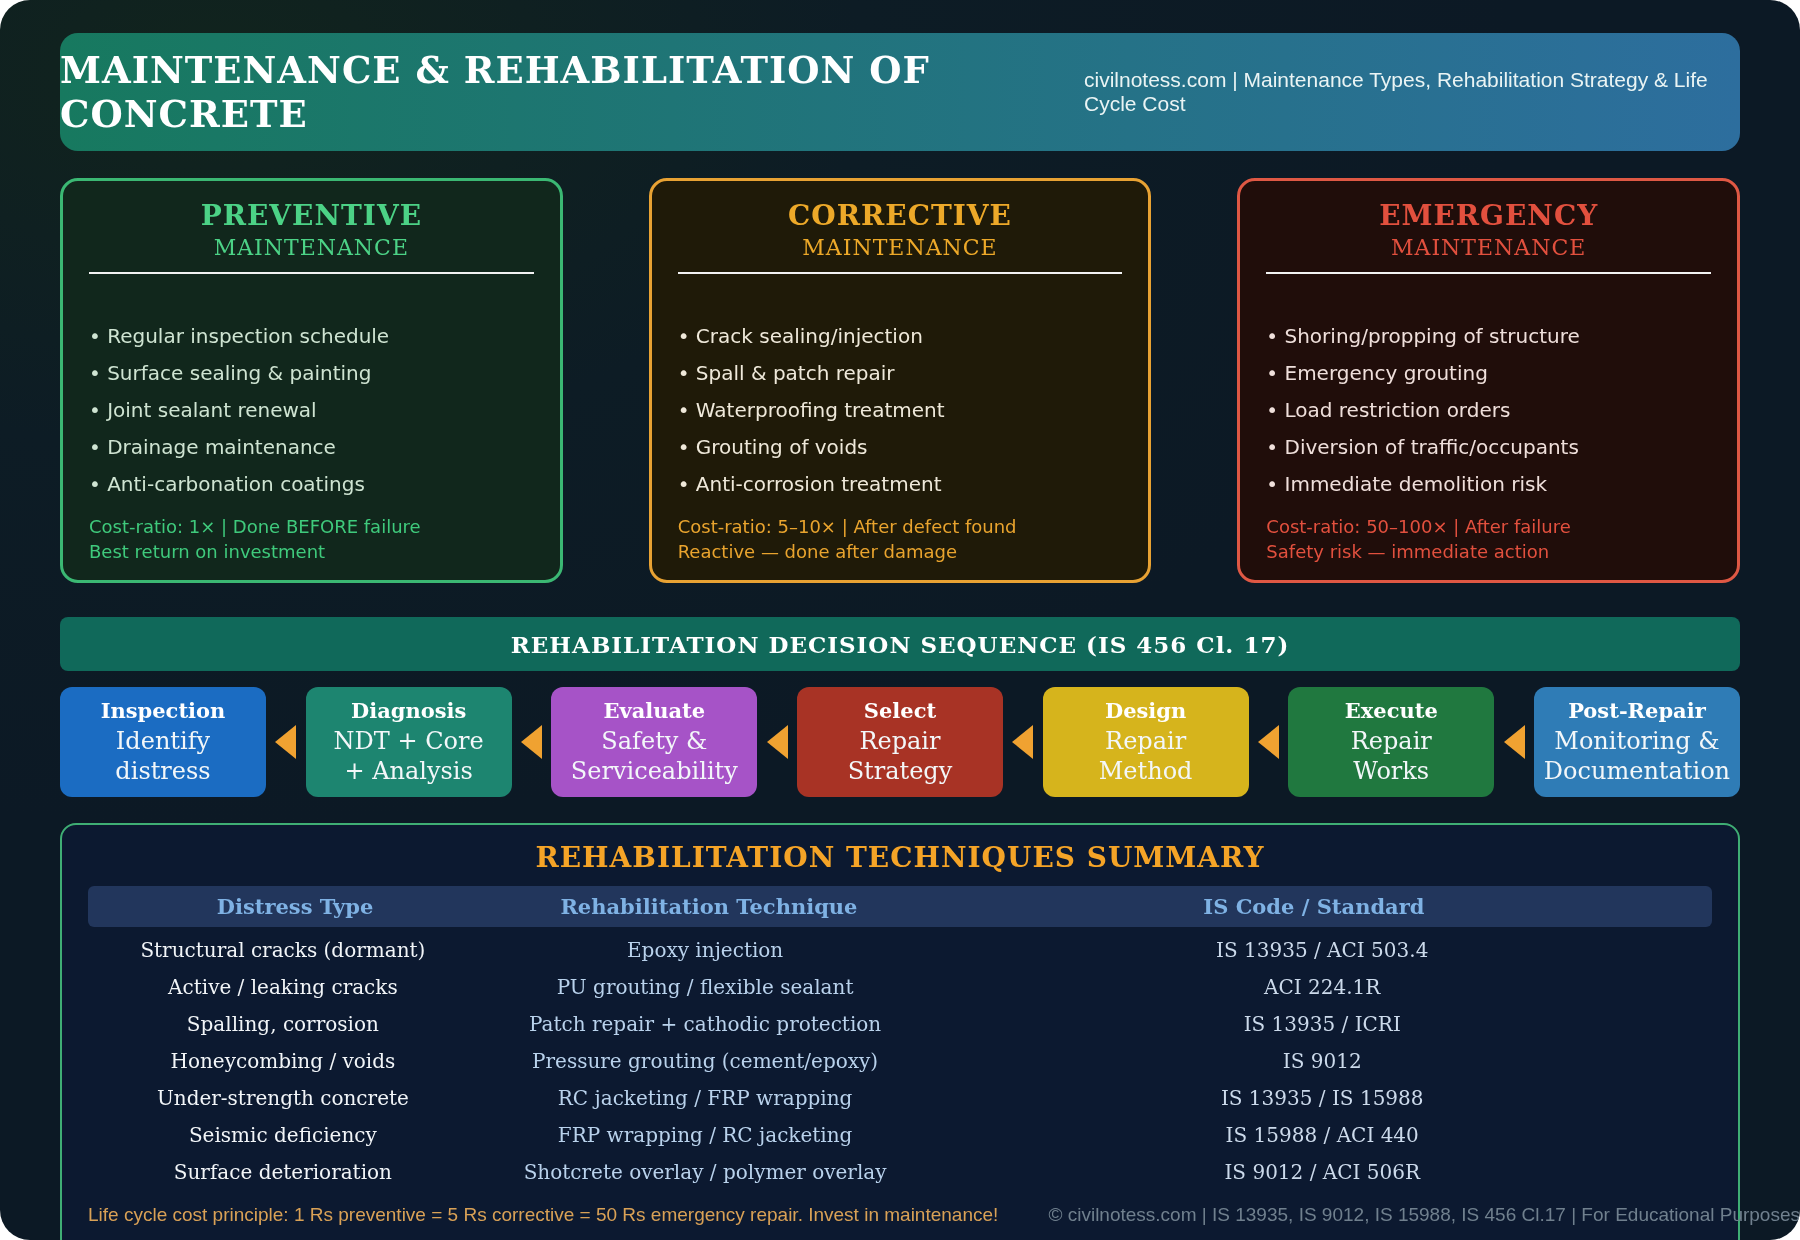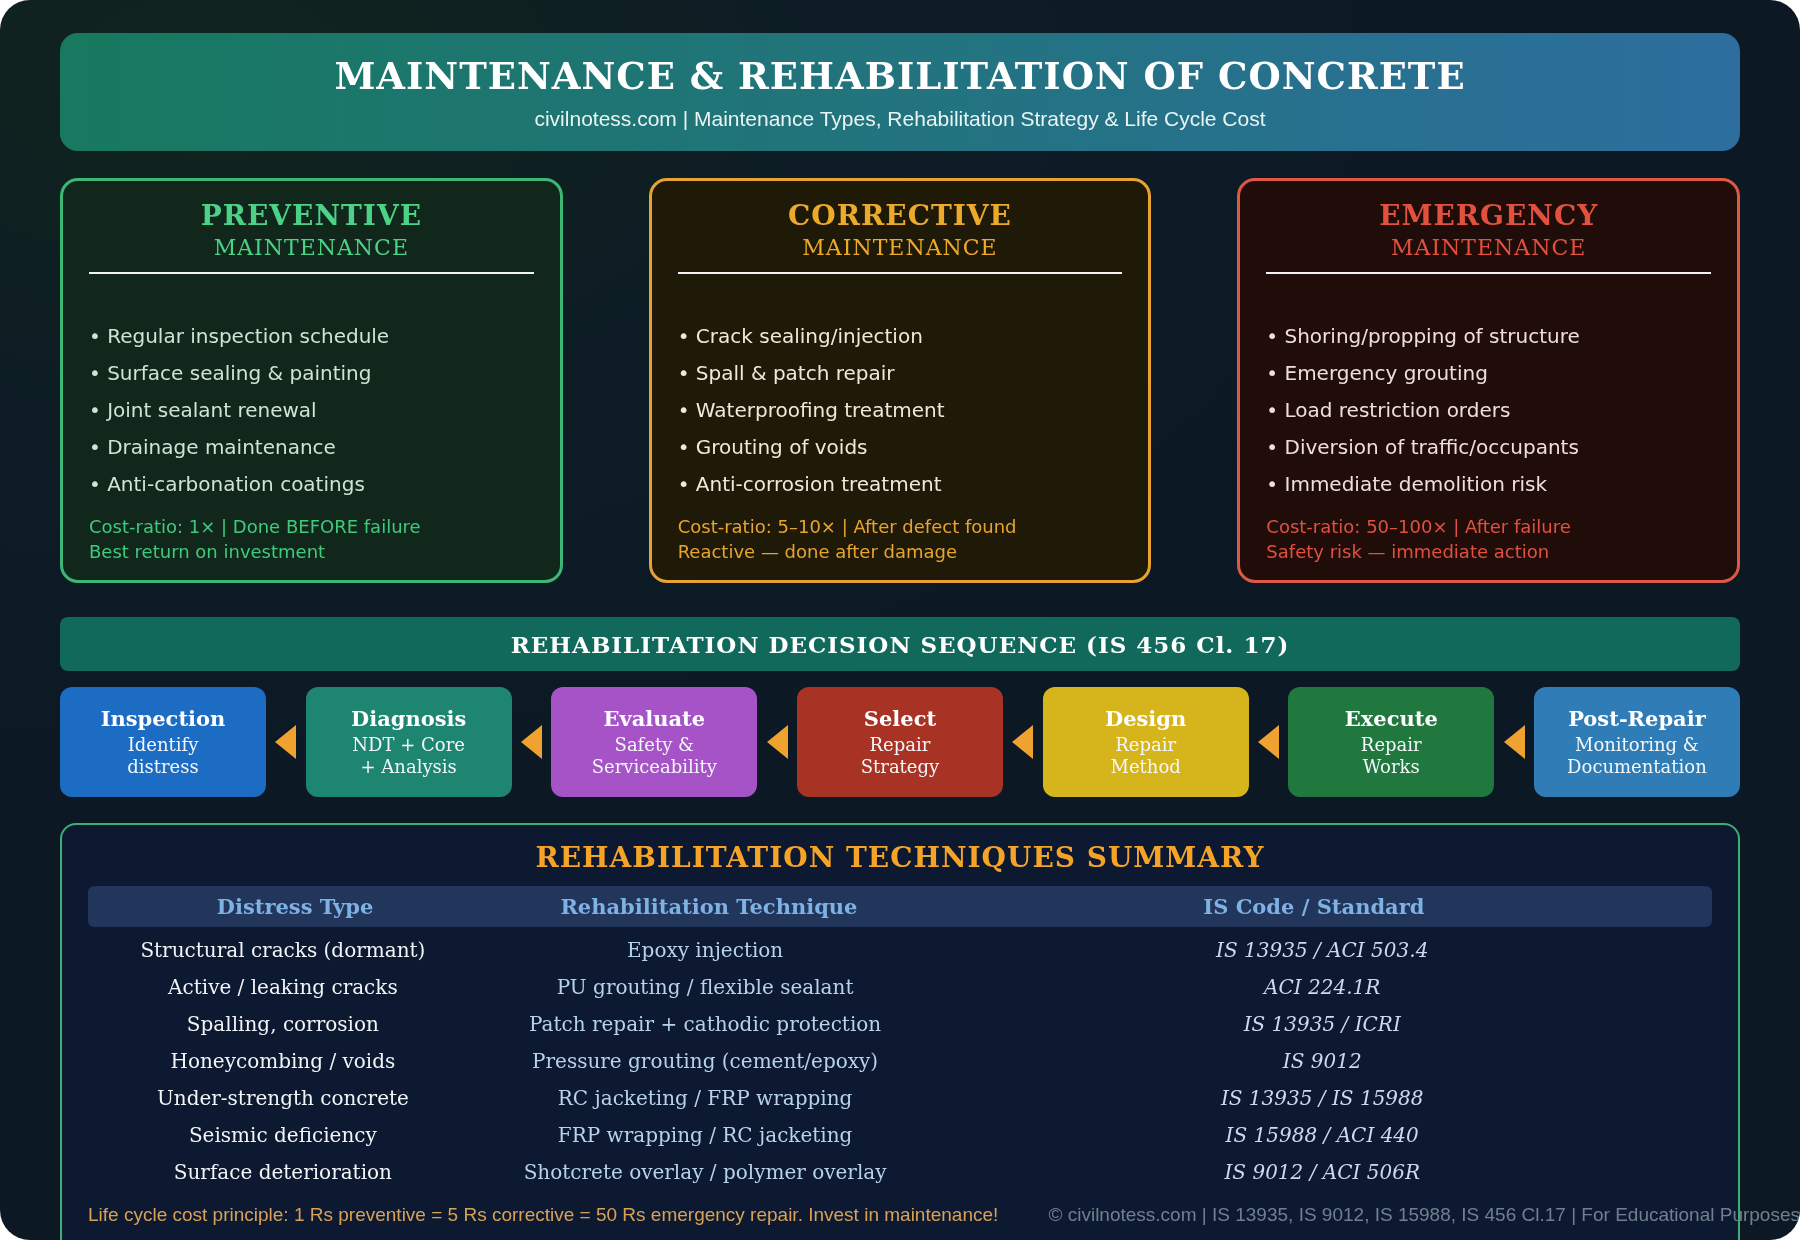--- a/index.html
+++ b/index.html
@@ -5,21 +5,21 @@
   * { margin:0; padding:0; box-sizing:border-box; }
   html,body { width:1800px; height:1240px; background:#ffffff; }
   body { font-family:"DejaVu Sans", sans-serif; position:relative; }
   .canvas {
     position:absolute; inset:0; border-radius:30px; overflow:hidden;
     background: radial-gradient(1300px 750px at 12% 6%, #11241d 0%, #0d1c25 50%, #0c1925 100%);
   }
   
   .header-banner {
     margin:33px 60px 0; height:118px; border-radius:18px;
-    display:flex; flex-direction:column; align-items:center; justify-content:center; gap:9px;
+    display:flex; flex-direction:row; align-items:center; justify-content:center; gap:9px;
   }
   .header-title {
     font-family:"DejaVu Serif","Liberation Serif",serif; font-weight:bold; font-size:37px;
     color:#ffffff; letter-spacing:1px;
   }
   .header-subtitle { font-family:"Liberation Sans",sans-serif; font-size:21px; color:#eaf4f4; }
   
   .cards-row { margin:27px 60px 0; display:flex; gap:86px; }
   .card {
     flex:1; min-height:322px; border-radius:18px; border:3px solid var(--border);
@@ -51,21 +51,21 @@
   .flow-row {
     margin:16px 60px 0; height:110px;
     display:flex; align-items:stretch; justify-content:space-between;
   }
   .step {
     width:206px; border-radius:12px; display:flex; flex-direction:column;
     align-items:center; justify-content:center; gap:3px; padding:8px 6px;
   }
   .step-title { font-family:"DejaVu Serif",serif; font-weight:bold; font-size:21px; color:#ffffff; }
   .step-sub {
-    font-family:"DejaVu Serif",serif; font-size:18px; color:#f3f7f9;
+    font-family:"DejaVu Serif",serif; font-size:24px; color:#f3f7f9;
     text-align:center; white-space:pre-line; line-height:1.25;
   }
   .flow-arrow {
     align-self:center; width:0; height:0;
     border-top:17px solid transparent; border-bottom:17px solid transparent;
     border-right:21px solid #f0a231;
   }
   
   .summary-panel {
     margin:26px 60px 0; border:2.5px solid #3fae74; border-radius:16px;
@@ -81,21 +81,21 @@
   }
   .thead .hcell {
     text-align:center; font-family:"DejaVu Serif",serif; font-weight:bold;
     font-size:21px; color:#7fb2e4;
   }
   .tbody { margin-top:4px; }
   .trow { display:grid; grid-template-columns:24% 28% 48%; padding:6.5px 0; }
   .tcell { text-align:center; font-family:"DejaVu Serif",serif; font-size:20px; }
   .tcell.c0 { color:#f2f5f8; }
   .tcell.c1 { color:#b9d2ec; }
-  .tcell.c2 { color:#ccdaeb;font-style:italic; }
+  .tcell.c2 { color:#ccdaeb; }
   .panel-notes { margin-top:14px; }
   .panel-note { font-size:19px; margin-top:12px; font-family:"Liberation Sans",sans-serif; }
   
   .page-footer {
     position:absolute; left:0; right:0; bottom:14px; text-align:right;
     font-size:19px; color:#70808e; font-family:"Liberation Sans",sans-serif;
   }
 </style>
 </head>
 <body>

